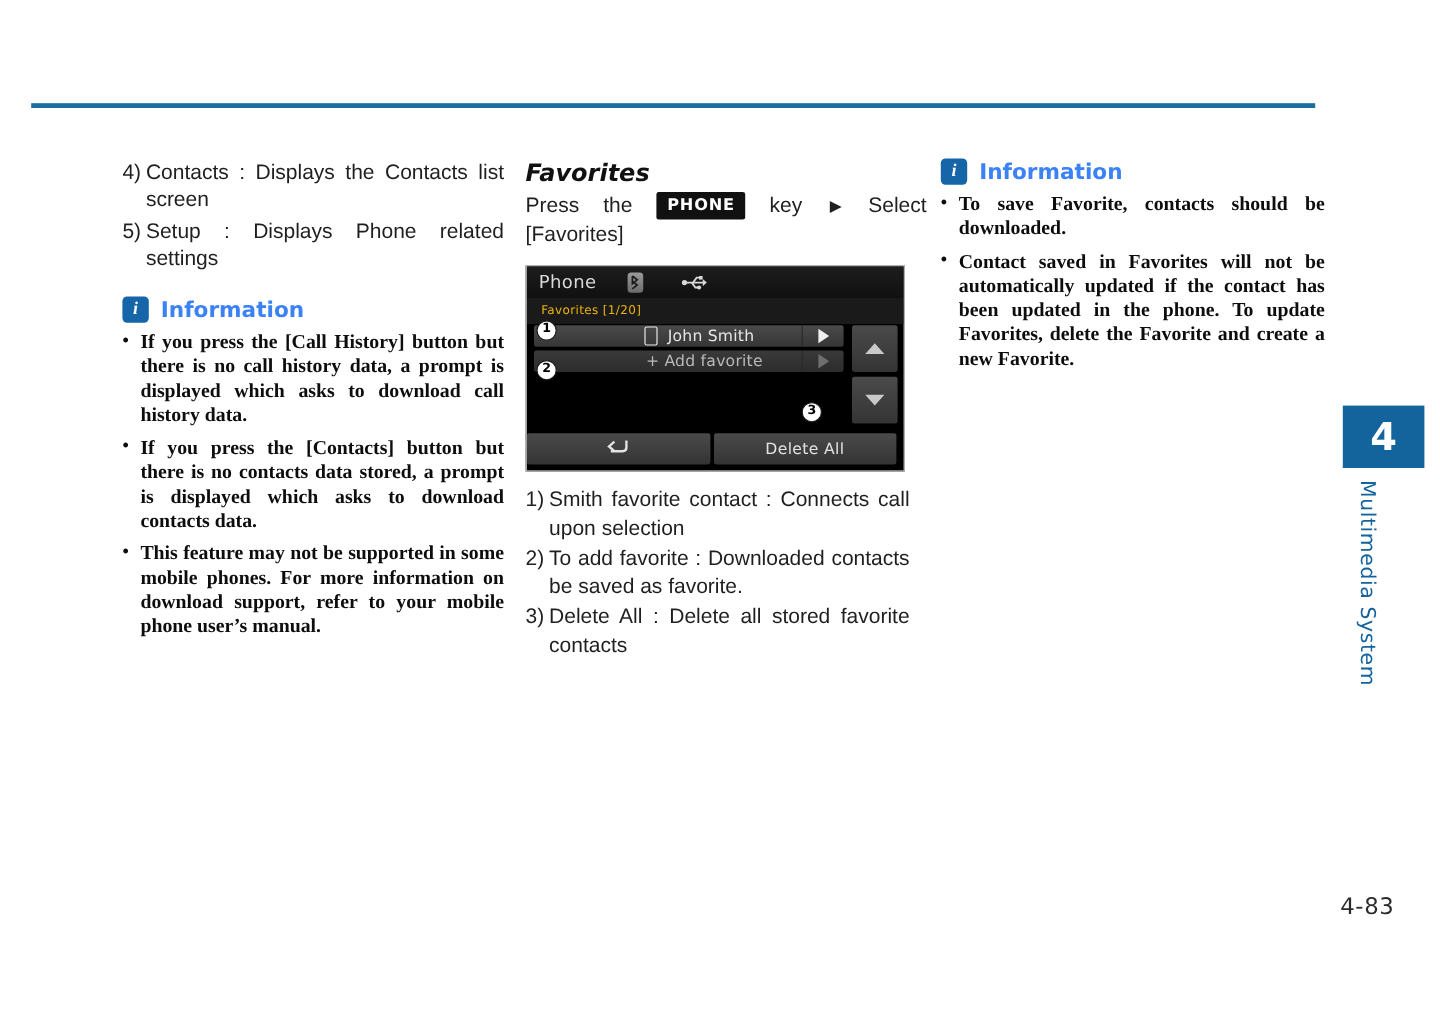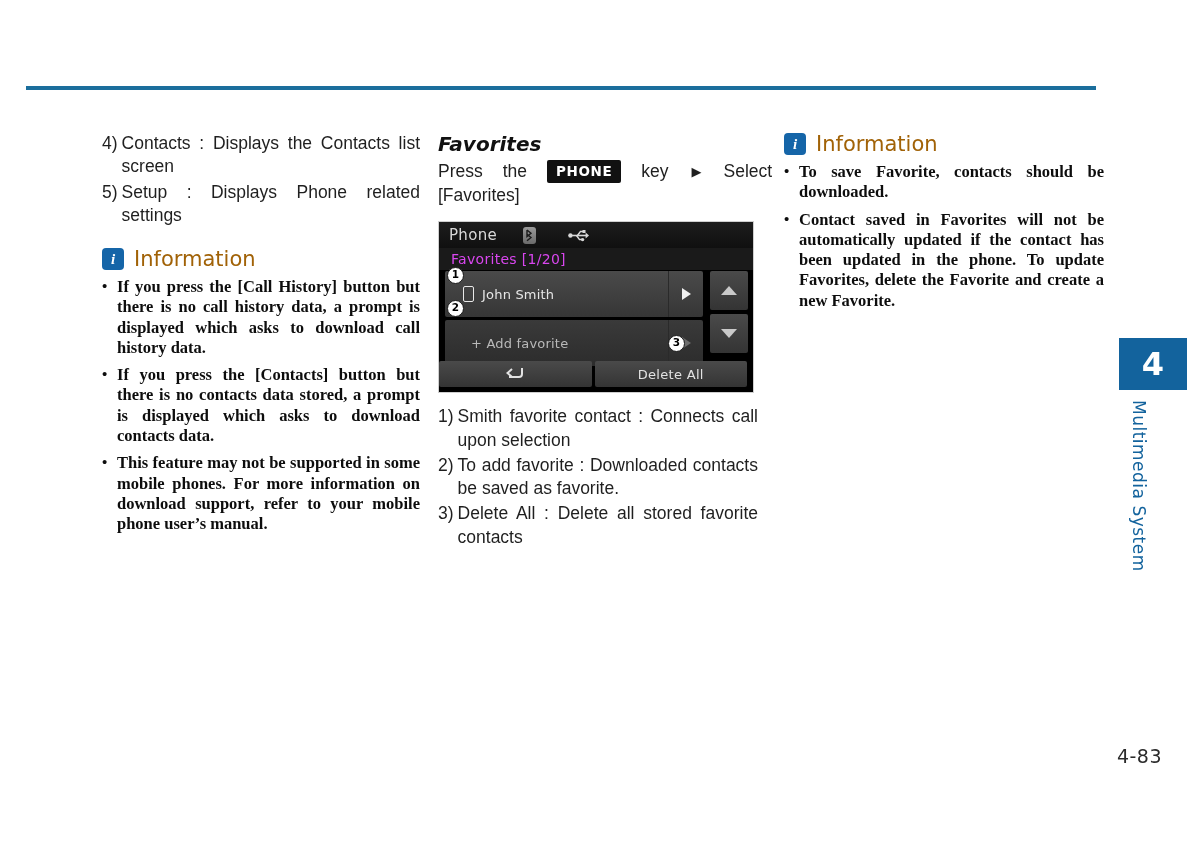--- a/index.html
+++ b/index.html
@@ -113,23 +113,23 @@
     font-style: italic;
     font-weight: bold;
     font-size: 15px;
     line-height: 22px;
     text-align: center;
     font-family: "Liberation Serif", serif;
     flex: 0 0 auto;
   }
   .info-title {
     margin-left: 10px;
-    font-size: 21px;
-    font-weight: normal;
-    color: #a16207;
+    font-size: 18px;
+    font-weight: bold;
+    color: #3b82f6;
     font-family: "DejaVu Sans", sans-serif;
   }
   .bullets {
     font-family: "Liberation Serif", serif;
     font-weight: bold;
     font-size: 16.5px;
     line-height: 1.23;
     color: #0d0d0d;
   }
   .bullets .bullet {
@@ -226,39 +226,40 @@
   .usb-icon { margin-left: 32px; display: flex; align-items: center; }
 
   .dev-subbar {
     position: absolute;
     left: 0; top: 26px;
     width: 100%; height: 22px;
     background: #1a1a1a;
     display: flex; align-items: center;
   }
   .dev-subbar span {
-    color: #d946ef;
-    font-size: 14px;
+    color: #eab308;
+    font-size: 10px;
     margin-left: 12px;
     letter-spacing: 0.3px;
   }
 
   .dev-list {
     position: absolute;
     left: 6px; top: 49px;
     width: 258px;
   }
   .dev-row {
     position: relative;
-    height: 46px;
+    height: 18px;
     margin-bottom: 3px;
     background: linear-gradient(#4a4a4a, #363636);
     border-radius: 2px;
     display: flex;
     align-items: center;
+    justify-content: center;
   }
   .dev-row.dim { background: linear-gradient(#3a3a3a, #2c2c2c); }
   .dev-row .label {
     color: #e6e6e6;
     font-size: 13px;
     margin-left: 8px;
     letter-spacing: 0.2px;
   }
   .dev-row.dim .label { color: #b9b9b9; }
   .phone-glyph {

